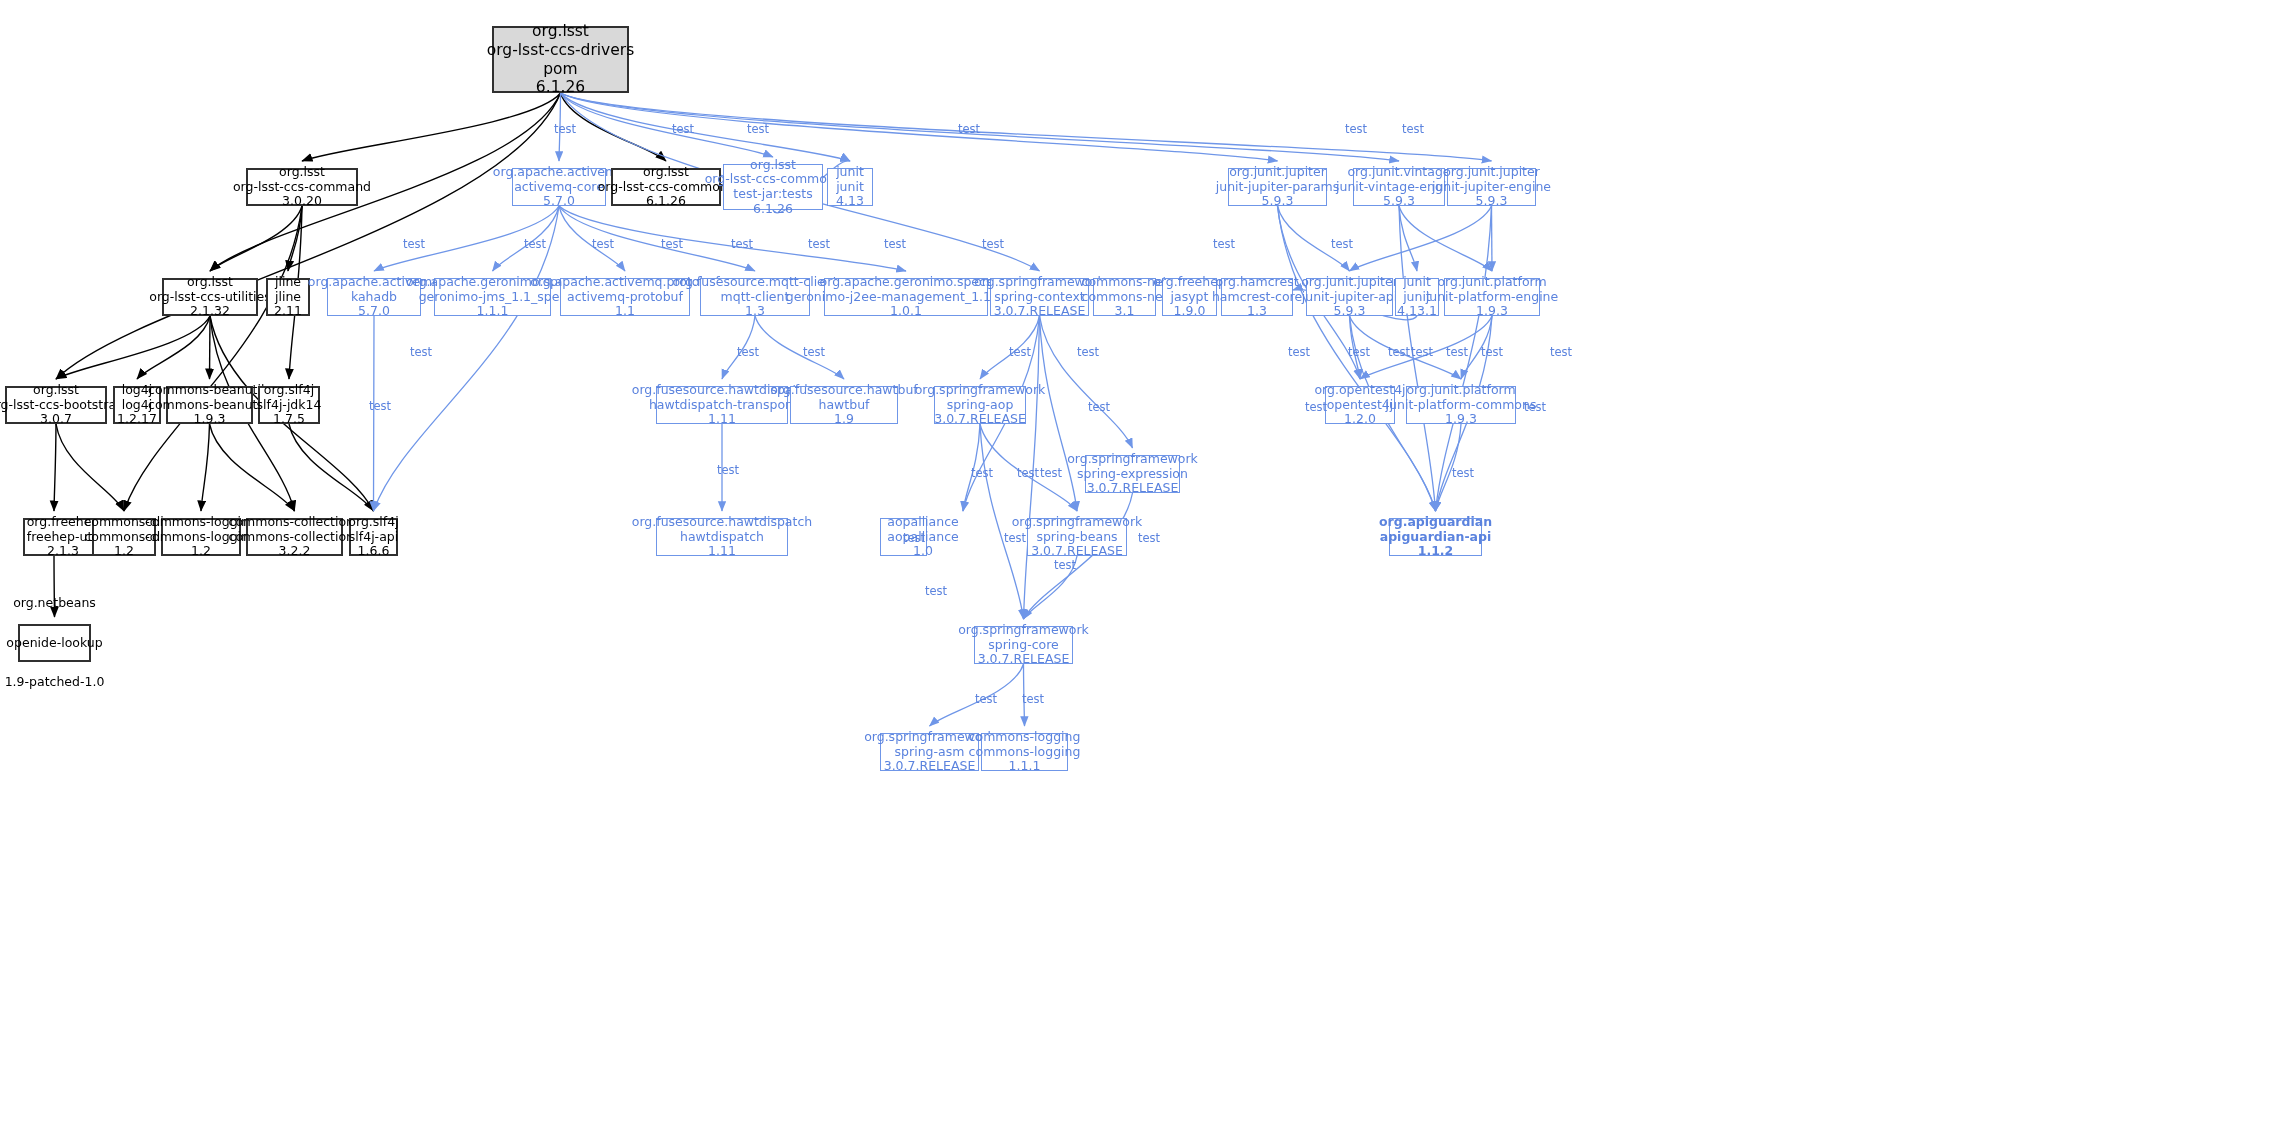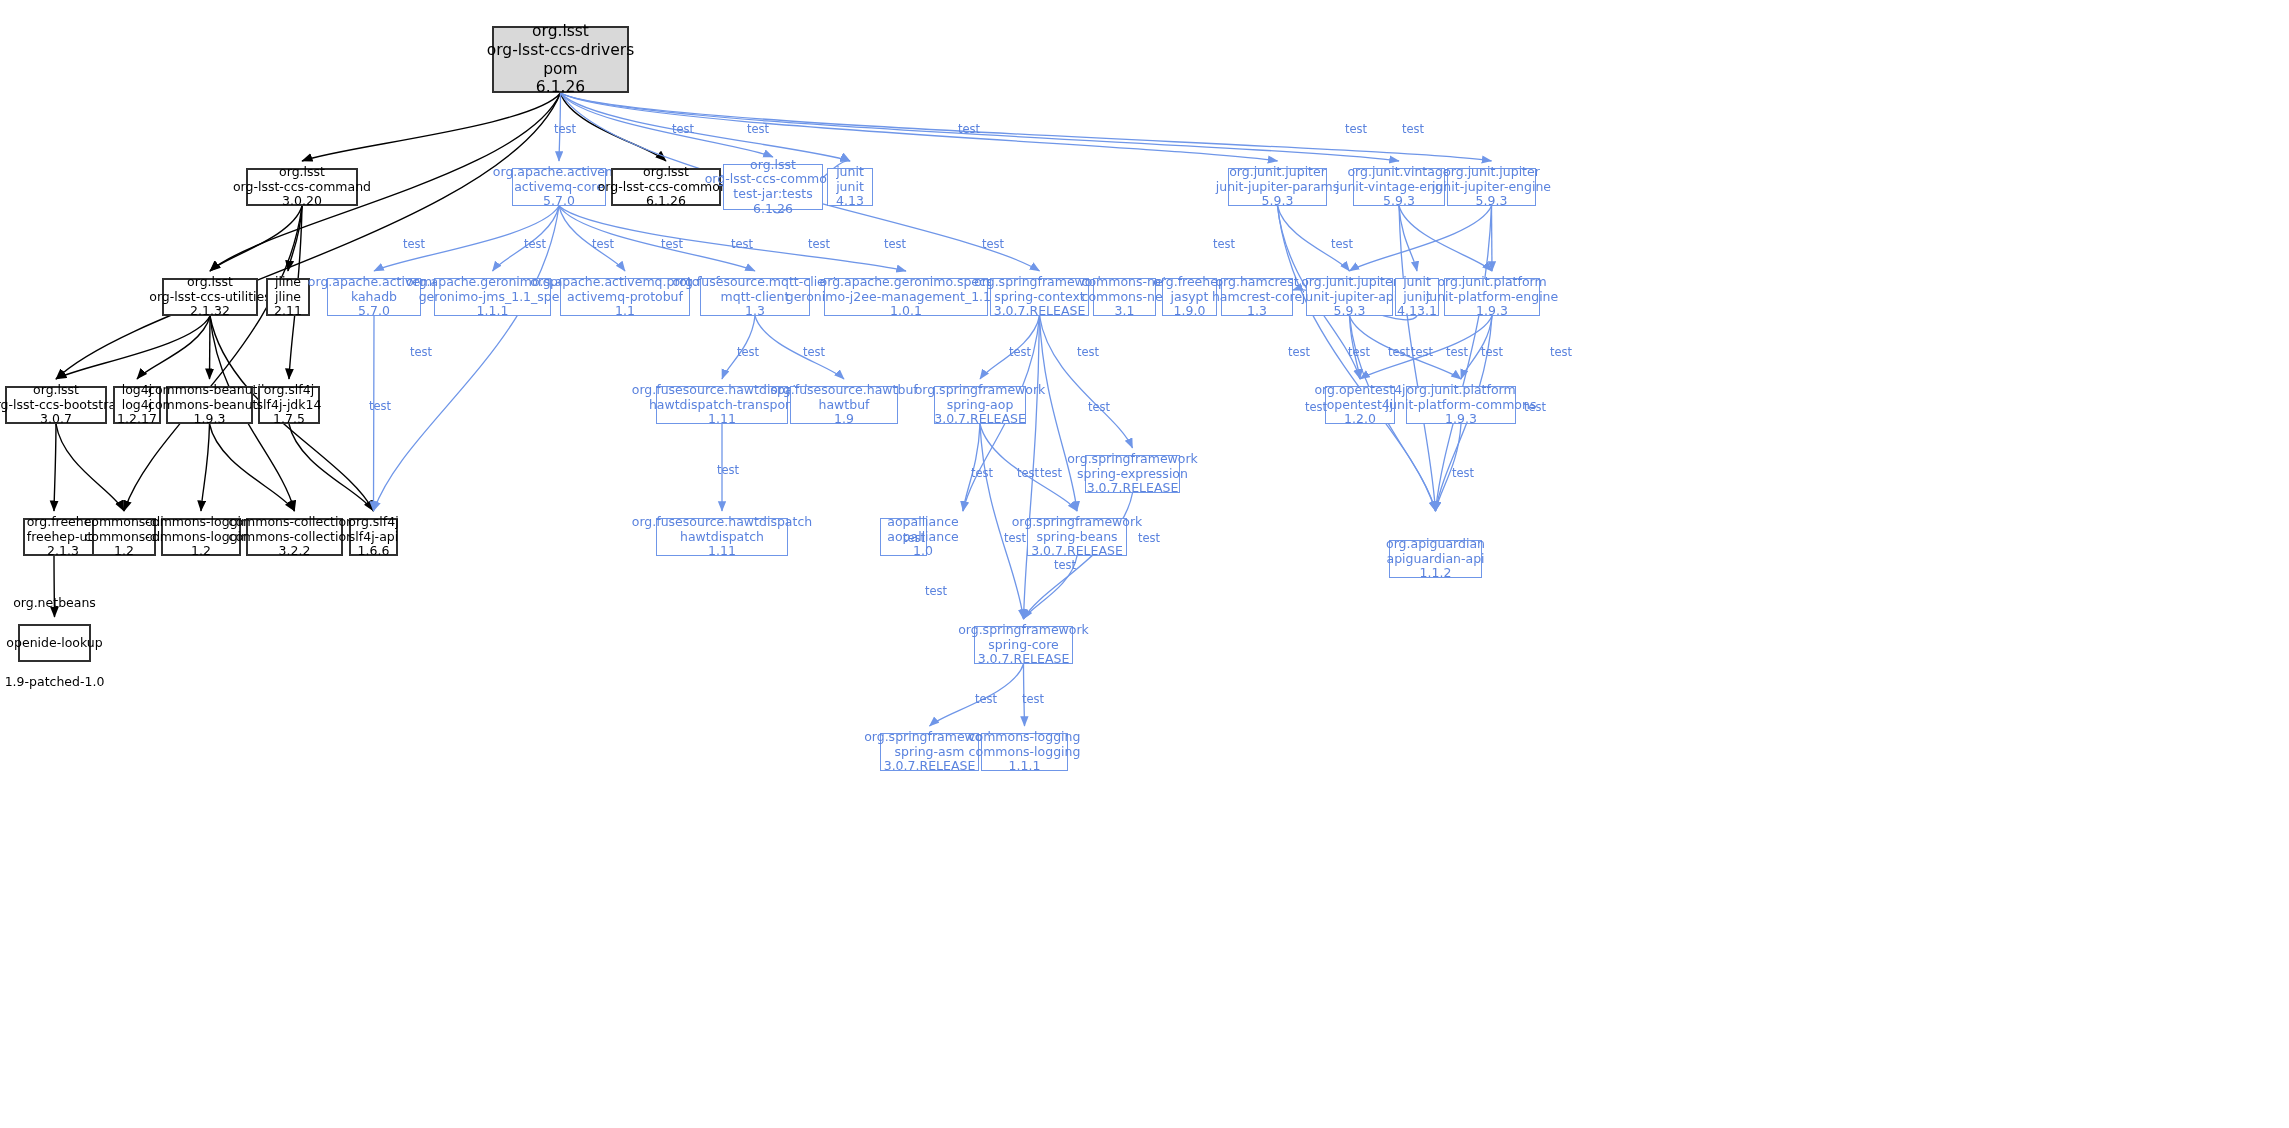--- a/index.html
+++ b/index.html
@@ -370,21 +370,21 @@
       <div class="node blue" style="left: 880px; top: 518px; width: 47px; height: 38px; padding-left: 39px;">
         <span class="nline">aopalliance</span>
         <span class="nline">aopalliance</span>
         <span class="nline">1.0</span>
       </div>
       <div class="node blue" style="left: 1027px; top: 518px; width: 100px; height: 38px;">
         <span class="nline">org.springframework</span>
         <span class="nline">spring-beans</span>
         <span class="nline">3.0.7.RELEASE</span>
       </div>
-      <div class="node blue" style="left: 1389px; top: 540px; width: 93px; height: 38px;">
+      <div class="node blue" style="left: 1389px; top: 518px; width: 93px; height: 38px; font-weight: bold;">
         <span class="nline">org.apiguardian</span>
         <span class="nline">apiguardian-api</span>
         <span class="nline">1.1.2</span>
       </div>
       <div class="node blue" style="left: 974px; top: 626px; width: 99px; height: 38px;">
         <span class="nline">org.springframework</span>
         <span class="nline">spring-core</span>
         <span class="nline">3.0.7.RELEASE</span>
       </div>
       <div class="node black" style="left: 18px; top: 624px; width: 73px; height: 38px; gap: 25px;">

